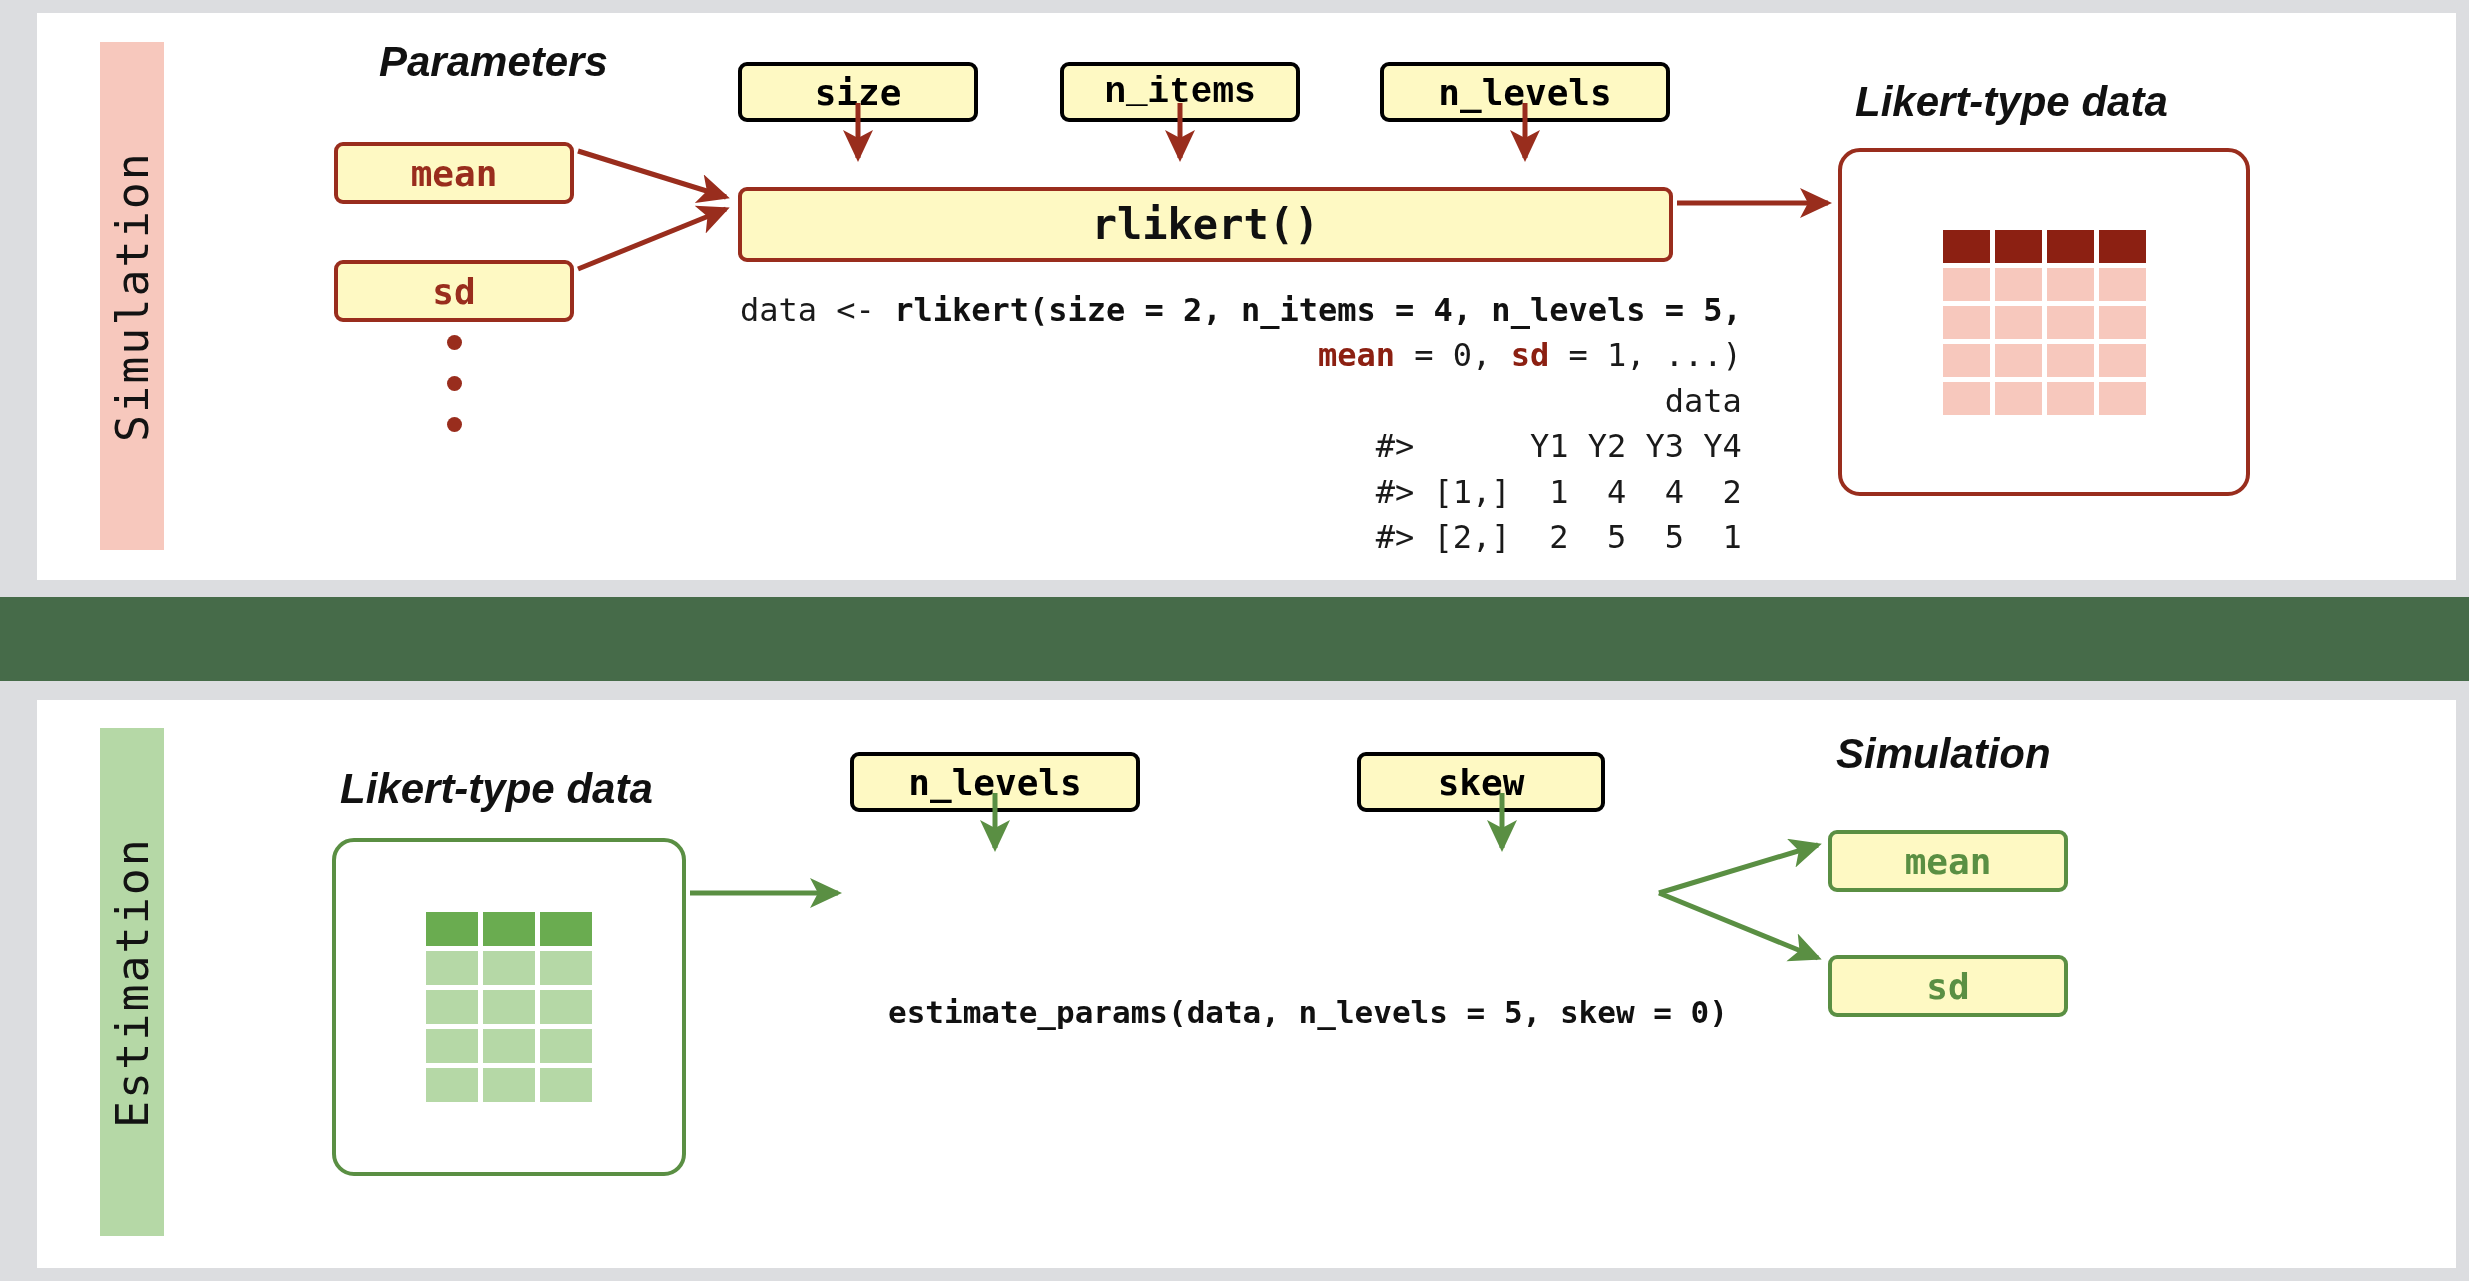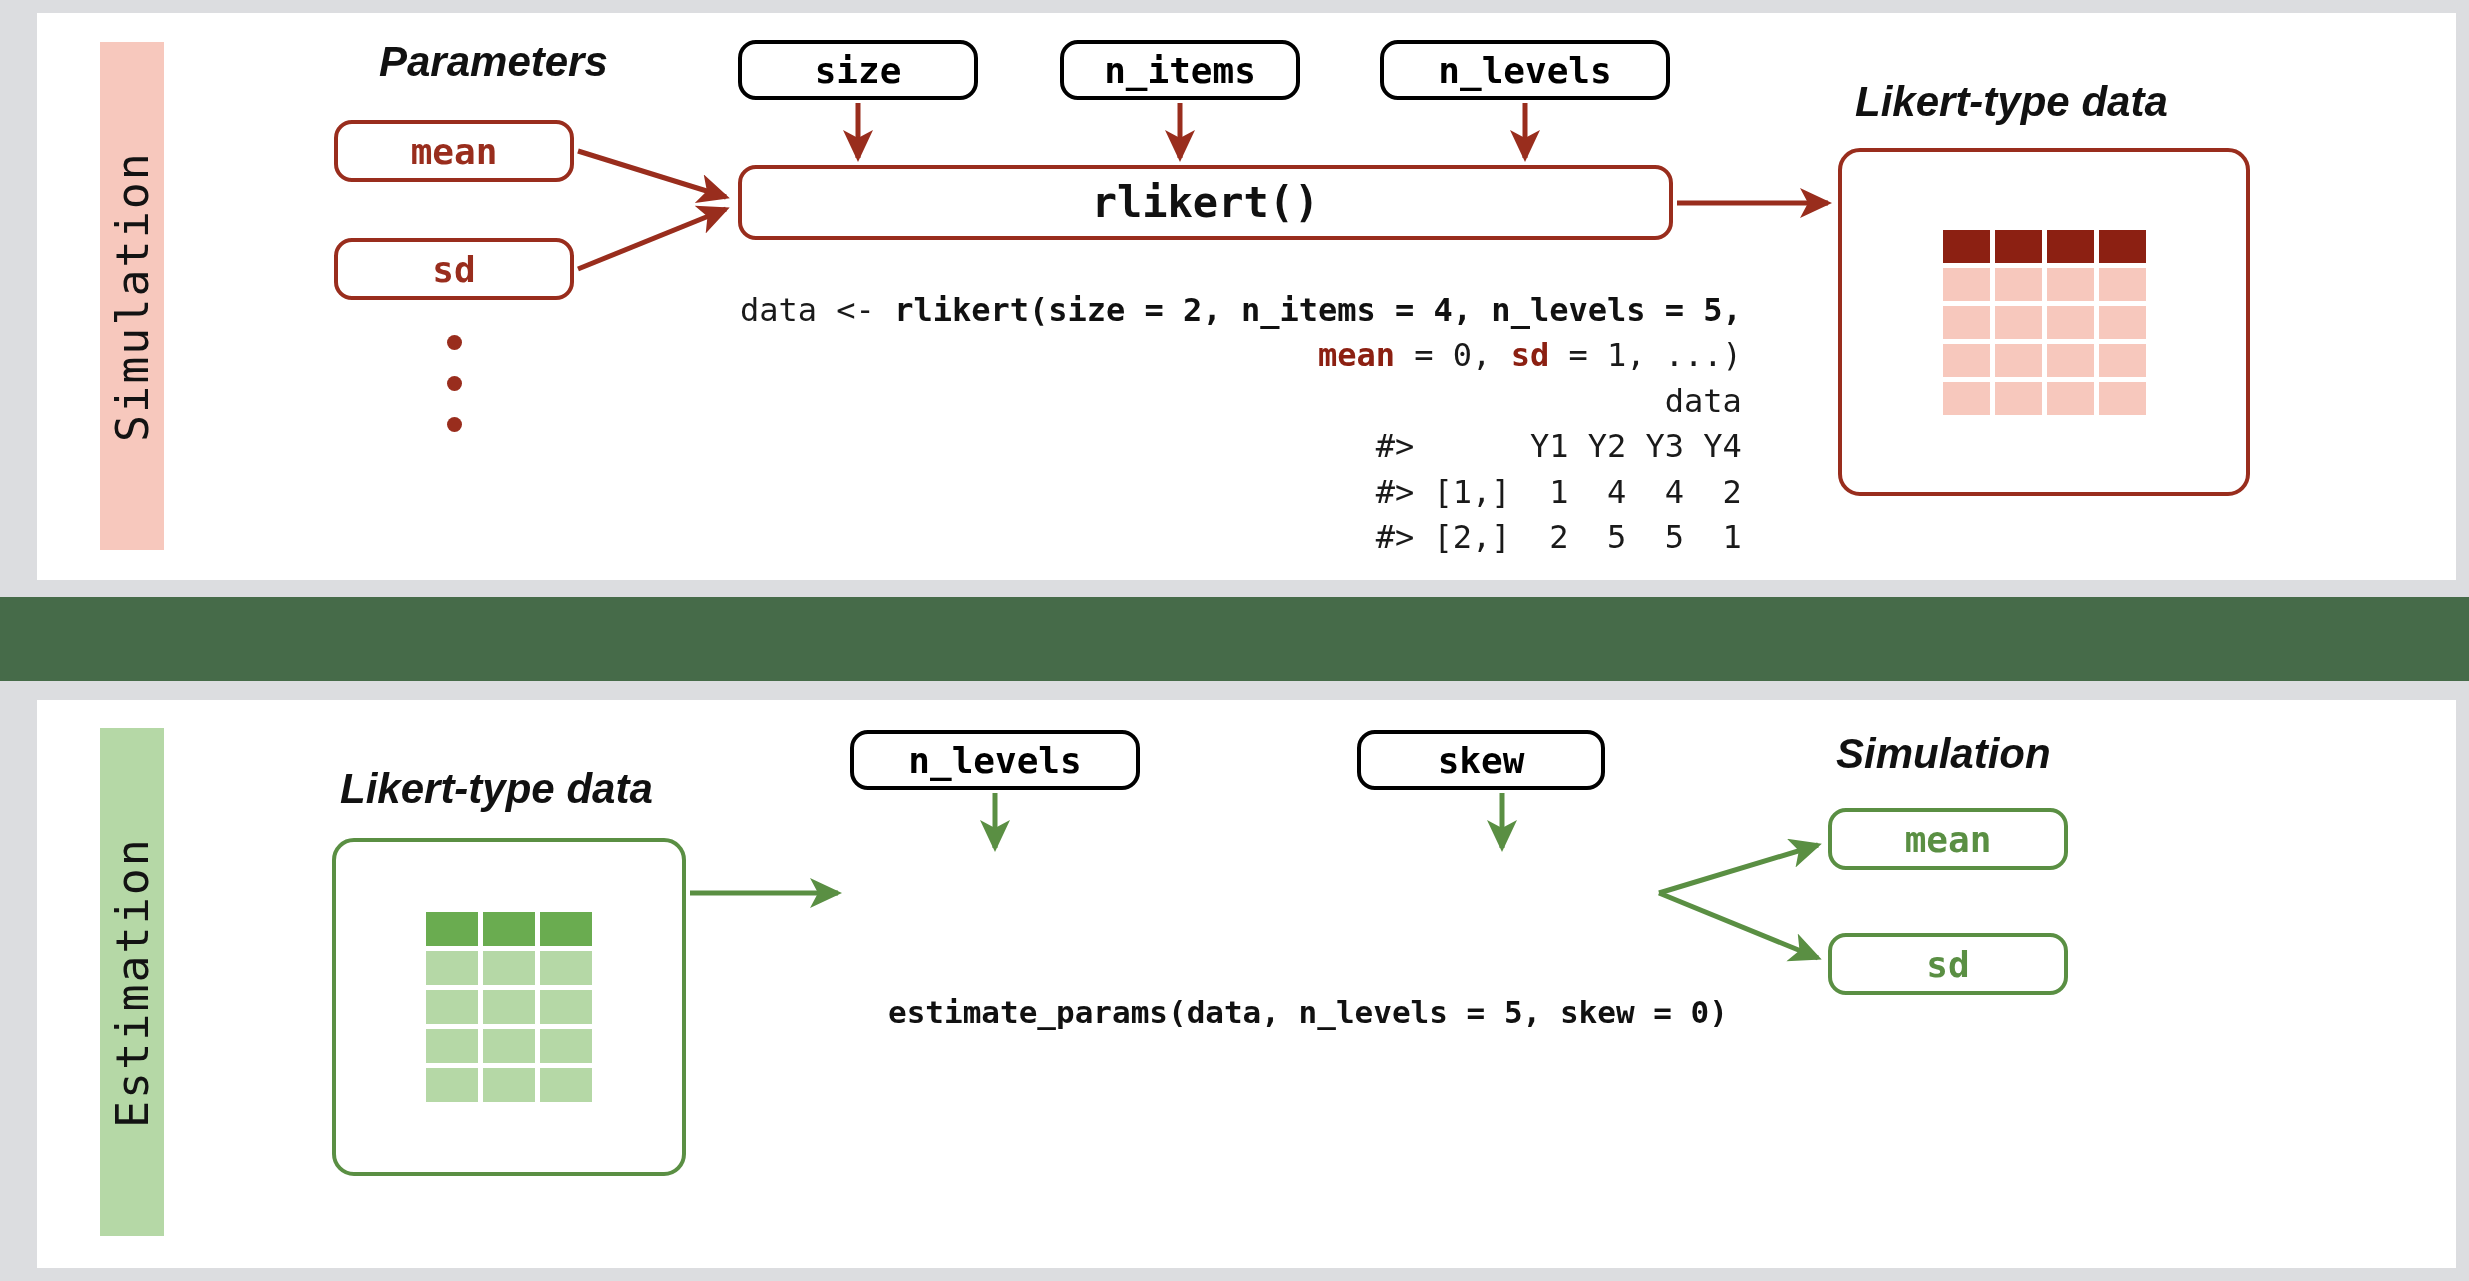--- a/index.html
+++ b/index.html
@@ -84,34 +84,35 @@
   #heading-likert-top { left: 1855px; top: 78px; }
   #heading-likert-bottom { left: 340px; top: 765px; }
   #heading-estimates { left: 1836px; top: 730px; }
   
   .rbox {
     position: absolute;
     box-sizing: border-box;
     display: flex;
     align-items: center;
     justify-content: center;
-    border-radius: 18px;
-    background: #ffffff;
+    border-radius: 9px;
+    background: #fef9c3;
     font-family: "DejaVu Sans Mono", "Liberation Mono", monospace;
     font-weight: bold;
     white-space: nowrap;
+    margin-top: 22px;
   }
   .rbox.black  { border: 4px solid #000000; color: #000000; }
   .rbox.red    { border: 4px solid #992d1d; color: #992d1d; }
   .rbox.green  { border: 4px solid #5a8f43; color: #5a8f43; }
   .rbox.fnred  { border: 4px solid #992d1d; color: #111111; }
   .rbox.fngreen{ border: 4px solid #5a8f43; color: #111111; }
   
   #box-size      { left: 738px;  top: 40px;  width: 240px; height: 60px; font-size: 36px; }
-  #box-n-items   { left: 1060px; top: 40px;  width: 240px; height: 60px; font-size: 36px; }
+  #box-n-items   { left: 1060px; top: 40px;  width: 240px; height: 60px; font-size: 36px; font-family: Liberation Mono, monospace; }
   #box-n-levels  { left: 1380px; top: 40px;  width: 290px; height: 60px; font-size: 36px; }
   #box-mean      { left: 334px;  top: 120px; width: 240px; height: 62px; font-size: 36px; }
   #box-sd        { left: 334px;  top: 238px; width: 240px; height: 62px; font-size: 36px; }
   #box-rlikert   { left: 738px;  top: 165px; width: 935px; height: 75px; font-size: 42px; }
   
   #box-n-levels-2 { left: 850px;  top: 730px; width: 290px; height: 60px; font-size: 36px; }
   #box-skew       { left: 1357px; top: 730px; width: 248px; height: 60px; font-size: 36px; }
   #box-estimate   { left: 850px;  top: 855px; width: 805px; height: 75px; font-size: 38px; }
   #box-est-mean   { left: 1828px; top: 808px; width: 240px; height: 62px; font-size: 36px; }
   #box-est-sd     { left: 1828px; top: 933px; width: 240px; height: 62px; font-size: 36px; }

